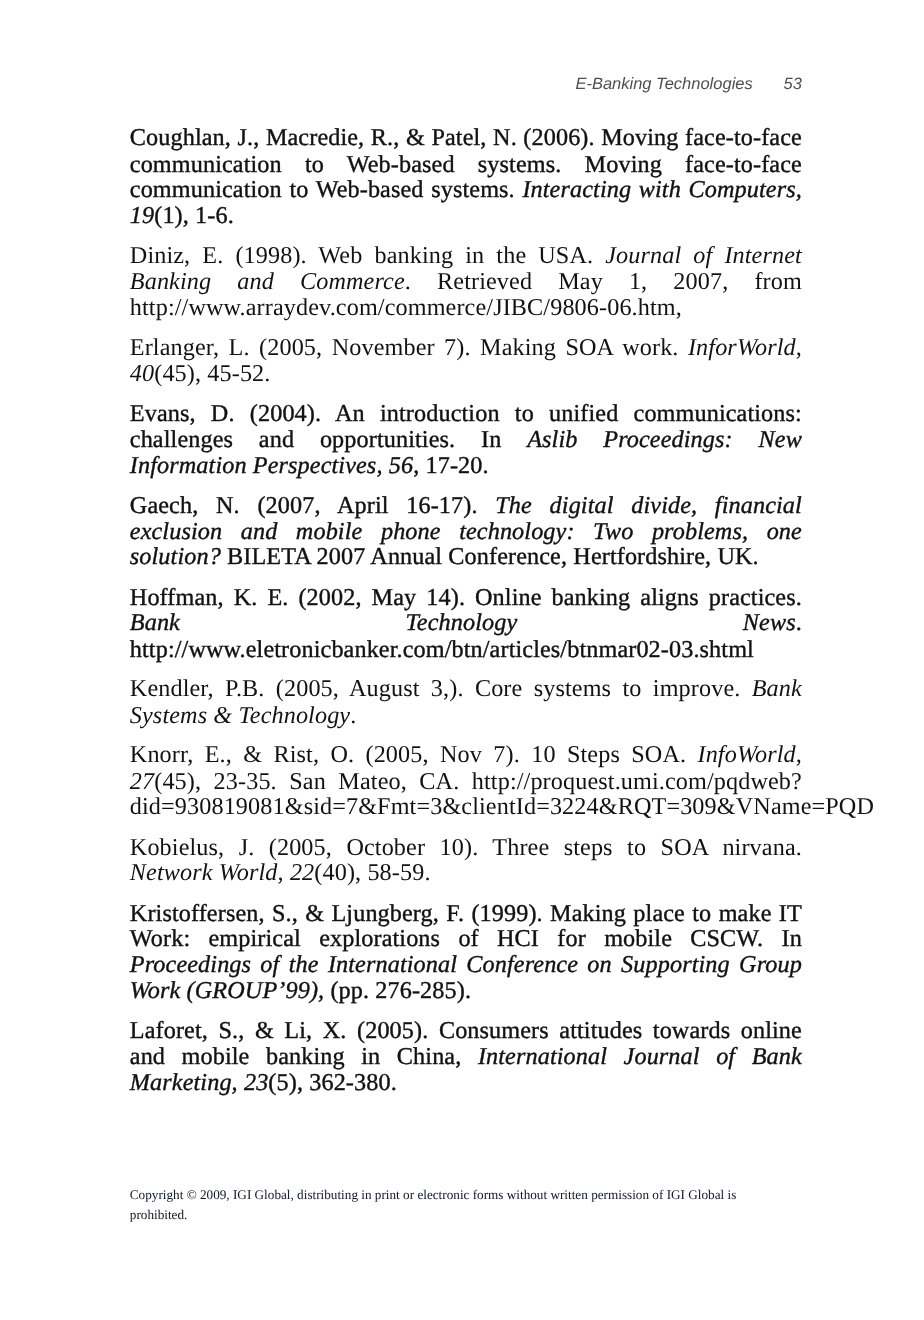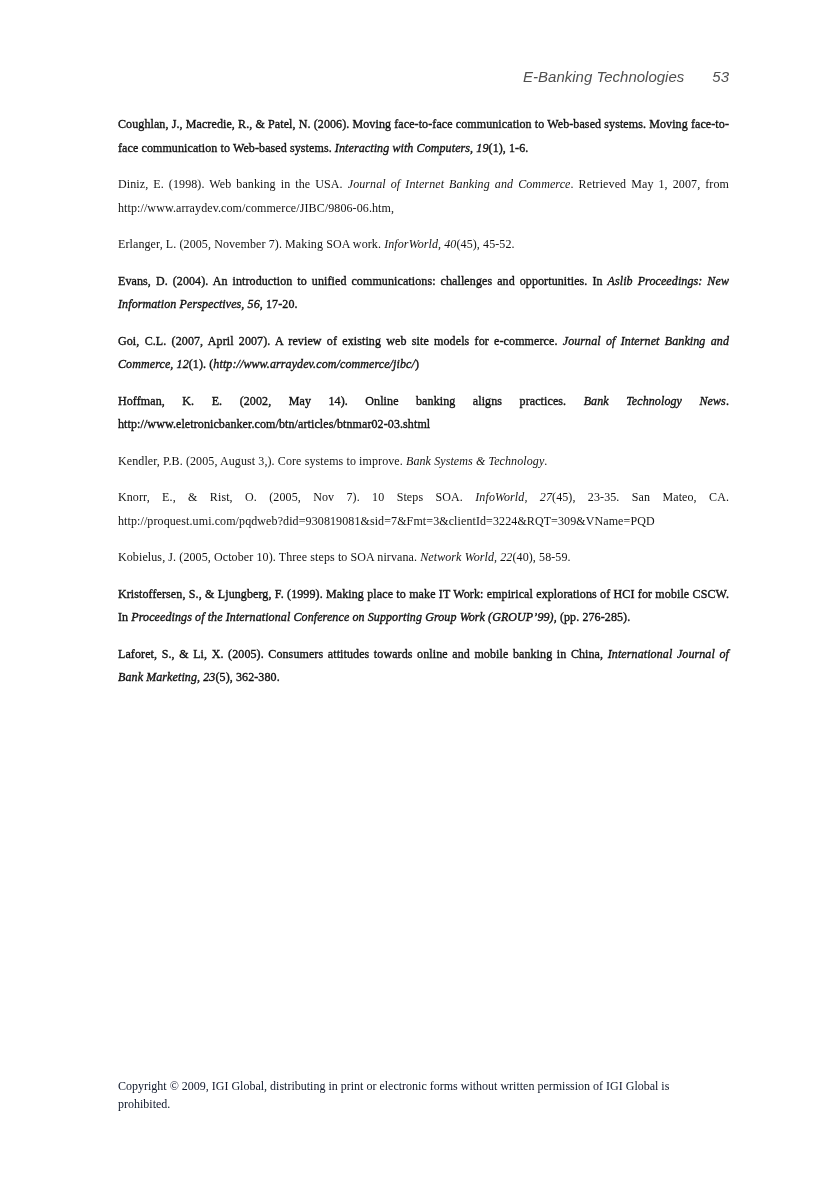--- a/index.html
+++ b/index.html
@@ -23,21 +23,21 @@
     align-items: baseline;
     gap: 28px;
     font-family: "Liberation Sans", sans-serif;
     font-style: italic;
     font-size: 15px;
     color: #4f4f4f;
     margin-bottom: 28px;
   }
   .refs { margin: 0; }
   .ref {
-    font-size: 12px;
+    font-size: 22px;
     line-height: 23.5px;
     text-align: justify;
     margin: 0 0 13px 0;
     letter-spacing: 0.1px;
   }
   .ref.heavy { -webkit-text-stroke: 0.35px currentColor; }
   .it { font-style: italic; }
   .copyright {
     position: absolute;
     left: 118px;
@@ -57,21 +57,21 @@
   <div class="running-head">
     <span class="rh-title">E-Banking Technologies</span>
     <span class="rh-page">53</span>
   </div>
 
   <main class="refs">
       <p class="ref heavy"><span>Coughlan, J., Macredie, R., &amp; Patel, N. (2006). Moving face-to-face communication to Web-based systems. Moving face-to-face communication to Web-based systems. </span><span class="it">Interacting with Computers, 19</span><span>(1), 1-6.</span></p>
       <p class="ref"><span>Diniz, E. (1998). Web banking in the USA. </span><span class="it">Journal of Internet Banking and Commerce</span><span>. Retrieved May 1, 2007, from http://www.arraydev.com/commerce/JIBC/9806-06.htm,</span></p>
       <p class="ref"><span>Erlanger, L. (2005, November 7). Making SOA work. </span><span class="it">InforWorld, 40</span><span>(45), 45-52.</span></p>
       <p class="ref heavy"><span>Evans, D. (2004). An introduction to unified communications: challenges and opportunities. In </span><span class="it">Aslib Proceedings: New Information Perspectives, 56</span><span>, 17-20.</span></p>
-      <p class="ref heavy"><span>Goi, C.L. (2007, April 2007). A review of existing web site models for e-commerce. </span><span class="it">Journal of Internet Banking and Commerce, 12</span><span>(1). (</span><span class="it">http://www.arraydev.com/commerce/jibc/</span><span>)</span></p>
+      <p class="ref heavy"><span>Gaech, N. (2007, April 16-17). </span><span class="it">The digital divide, financial exclusion and mobile phone technology: Two problems, one solution?</span><span> BILETA 2007 Annual Conference, Hertfordshire, UK.</span></p>
       <p class="ref heavy"><span>Hoffman, K. E. (2002, May 14). Online banking aligns practices. </span><span class="it">Bank Technology News</span><span>. http://www.eletronicbanker.com/btn/articles/btnmar02-03.shtml</span></p>
       <p class="ref"><span>Kendler, P.B. (2005, August 3,). Core systems to improve. </span><span class="it">Bank Systems &amp; Technology</span><span>.</span></p>
       <p class="ref"><span>Knorr, E., &amp; Rist, O. (2005, Nov 7). 10 Steps SOA. </span><span class="it">InfoWorld, 27</span><span>(45), 23-35. San Mateo, CA. http://proquest.umi.com/pqdweb?did=930819081&amp;sid=7&amp;Fmt=3&amp;clientId=3224&amp;RQT=309&amp;VName=PQD</span></p>
       <p class="ref"><span>Kobielus, J. (2005, October 10). Three steps to SOA nirvana. </span><span class="it">Network World, 22</span><span>(40), 58-59.</span></p>
       <p class="ref heavy"><span>Kristoffersen, S., &amp; Ljungberg, F. (1999). Making place to make IT Work: empirical explorations of HCI for mobile CSCW. In </span><span class="it">Proceedings of the International Conference on Supporting Group Work (GROUP’99),</span><span> (pp. 276-285).</span></p>
       <p class="ref heavy"><span>Laforet, S., &amp; Li, X. (2005). Consumers attitudes towards online and mobile banking in China, </span><span class="it">International Journal of Bank Marketing, 23</span><span>(5), 362-380.</span></p>
     </main>
 
 </div>
 

